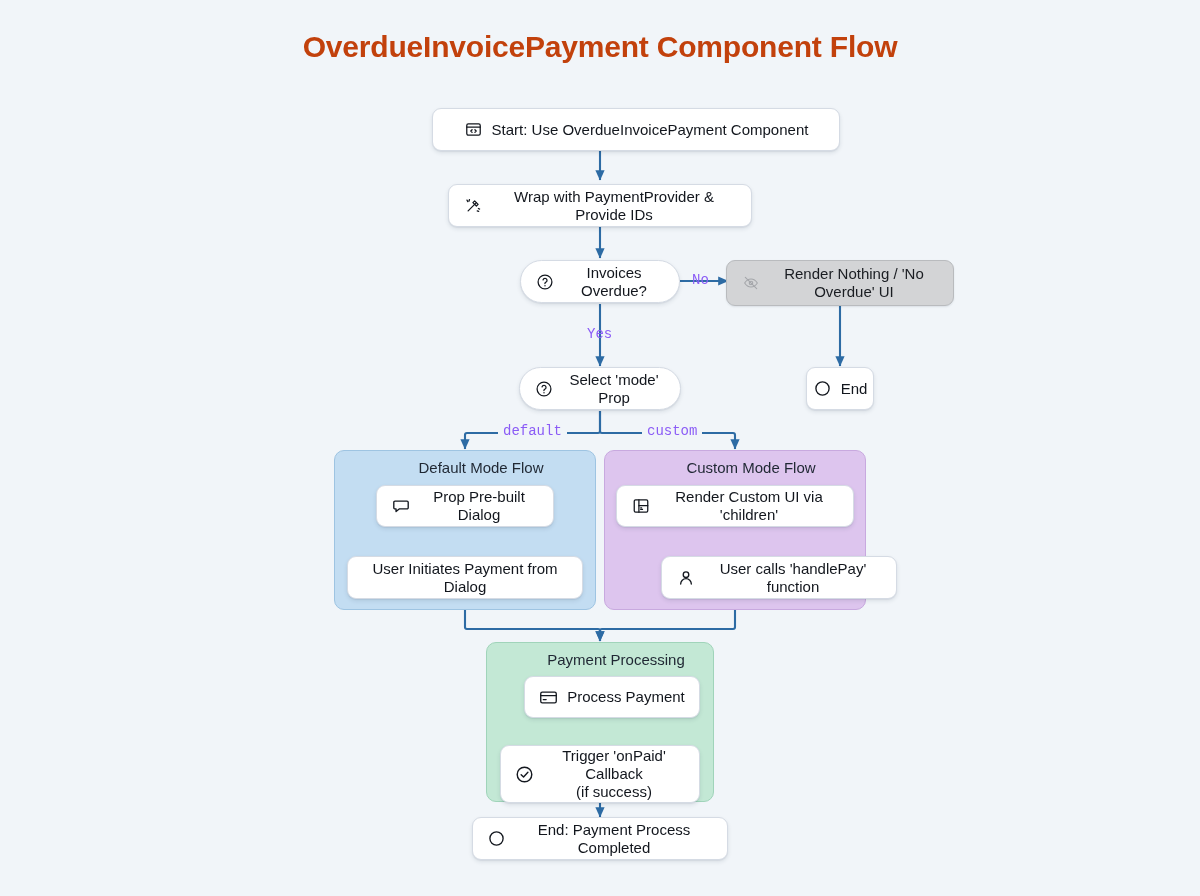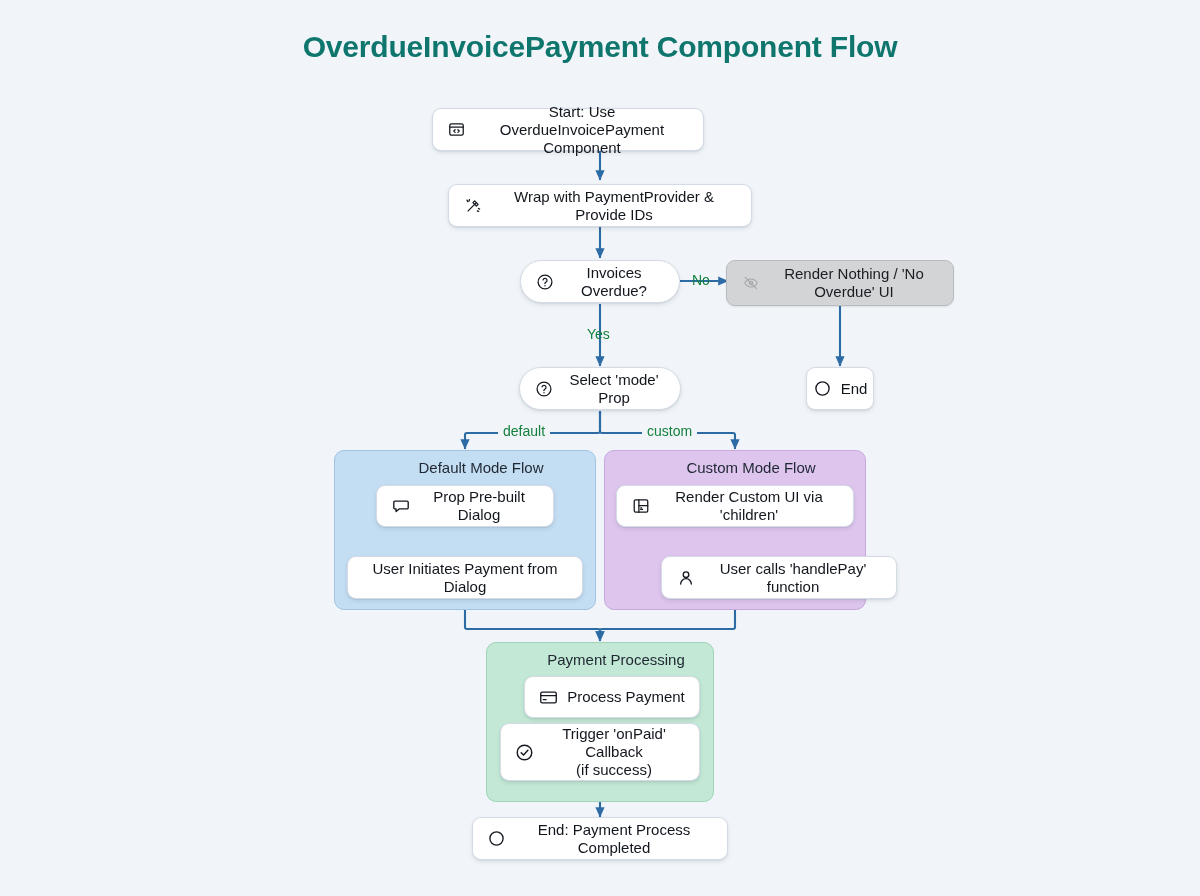--- a/index.html
+++ b/index.html
@@ -24,21 +24,21 @@
     pointer-events: none;
   }
 
   .title {
     position: absolute;
     left: 0; top: 30px;
     width: 1200px;
     text-align: center;
     font-size: 30px;
     font-weight: bold;
-    color: #0f766e;
+    color: #c2410c;
     letter-spacing: -0.2px;
   }
 
   
   .cluster {
     position: absolute;
     border-radius: 10px;
     border: 1px solid rgba(110,130,160,.35);
   }
   .cluster-title {
@@ -83,23 +83,24 @@
     display: inline-flex;
     align-items: center;
     justify-content: center;
   }
   .node .ico svg { display: block; }
 
   
   .elabel {
     position: absolute;
     font-size: 14px;
-    color: #15803d;
+    color: #8b5cf6;
     background: transparent;
     white-space: nowrap;
+    font-family: Liberation Mono, monospace;
   }
 </style>
 </head>
 <body>
 
 <div id="stage">
 
   <div class="title">OverdueInvoicePayment Component Flow</div>
 
   <svg id="edges" viewBox="0 0 1200 896">
@@ -143,21 +144,21 @@
   </div>
 
   <div class="cluster purple" style="left:604px; top:450px; width:262px; height:160px;">
     <div class="cluster-title">Custom Mode Flow</div>
   </div>
 
   <div class="cluster green" style="left:486px; top:642px; width:228px; height:160px;">
     <div class="cluster-title">Payment Processing</div>
   </div>
 
-  <div class="node" style="left:432px; top:108px; width:272px; height:43px;">
+  <div class="node" style="left:432px; top:108px; width:408px; height:43px;">
     <span class="ico">
       <svg width="17" height="17" viewBox="0 0 24 24" fill="none" stroke="#14181f" stroke-width="1.8" stroke-linecap="round" stroke-linejoin="round">
         <rect x="2.5" y="4" width="19" height="16" rx="2.2"></rect>
         <path d="M2.5 8.5 h19"></path>
         <path d="M10 12.4 L8.2 14.2 L10 16"></path>
         <path d="M14 12.4 L15.8 14.2 L14 16"></path>
       </svg>
     </span>
     <span class="lbl">Start: Use OverdueInvoicePayment Component</span>
   </div>
@@ -258,21 +259,21 @@
     <span class="ico">
       <svg width="19" height="19" viewBox="0 0 24 24" fill="none" stroke="#14181f" stroke-width="1.7" stroke-linecap="round" stroke-linejoin="round">
         <rect x="2.2" y="5.2" width="19.6" height="13.6" rx="2"></rect>
         <path d="M2.2 9.6 h19.6"></path>
         <path d="M5.4 14.6 h3.6"></path>
       </svg>
     </span>
     <span class="lbl">Process Payment</span>
   </div>
 
-  <div class="node" style="left:500px; top:723px; width:200px; height:58px;">
+  <div class="node" style="left:500px; top:745px; width:200px; height:58px;">
     <span class="ico">
       <svg width="19" height="19" viewBox="0 0 24 24" fill="none" stroke="#14181f" stroke-width="1.8" stroke-linecap="round" stroke-linejoin="round">
         <circle cx="12" cy="12" r="9.2"></circle>
         <path d="M7.8 12.2 L10.8 15.1 L16.3 9.2"></path>
       </svg>
     </span>
     <span class="lbl">Trigger 'onPaid' Callback
 (if success)</span>
   </div>
 

